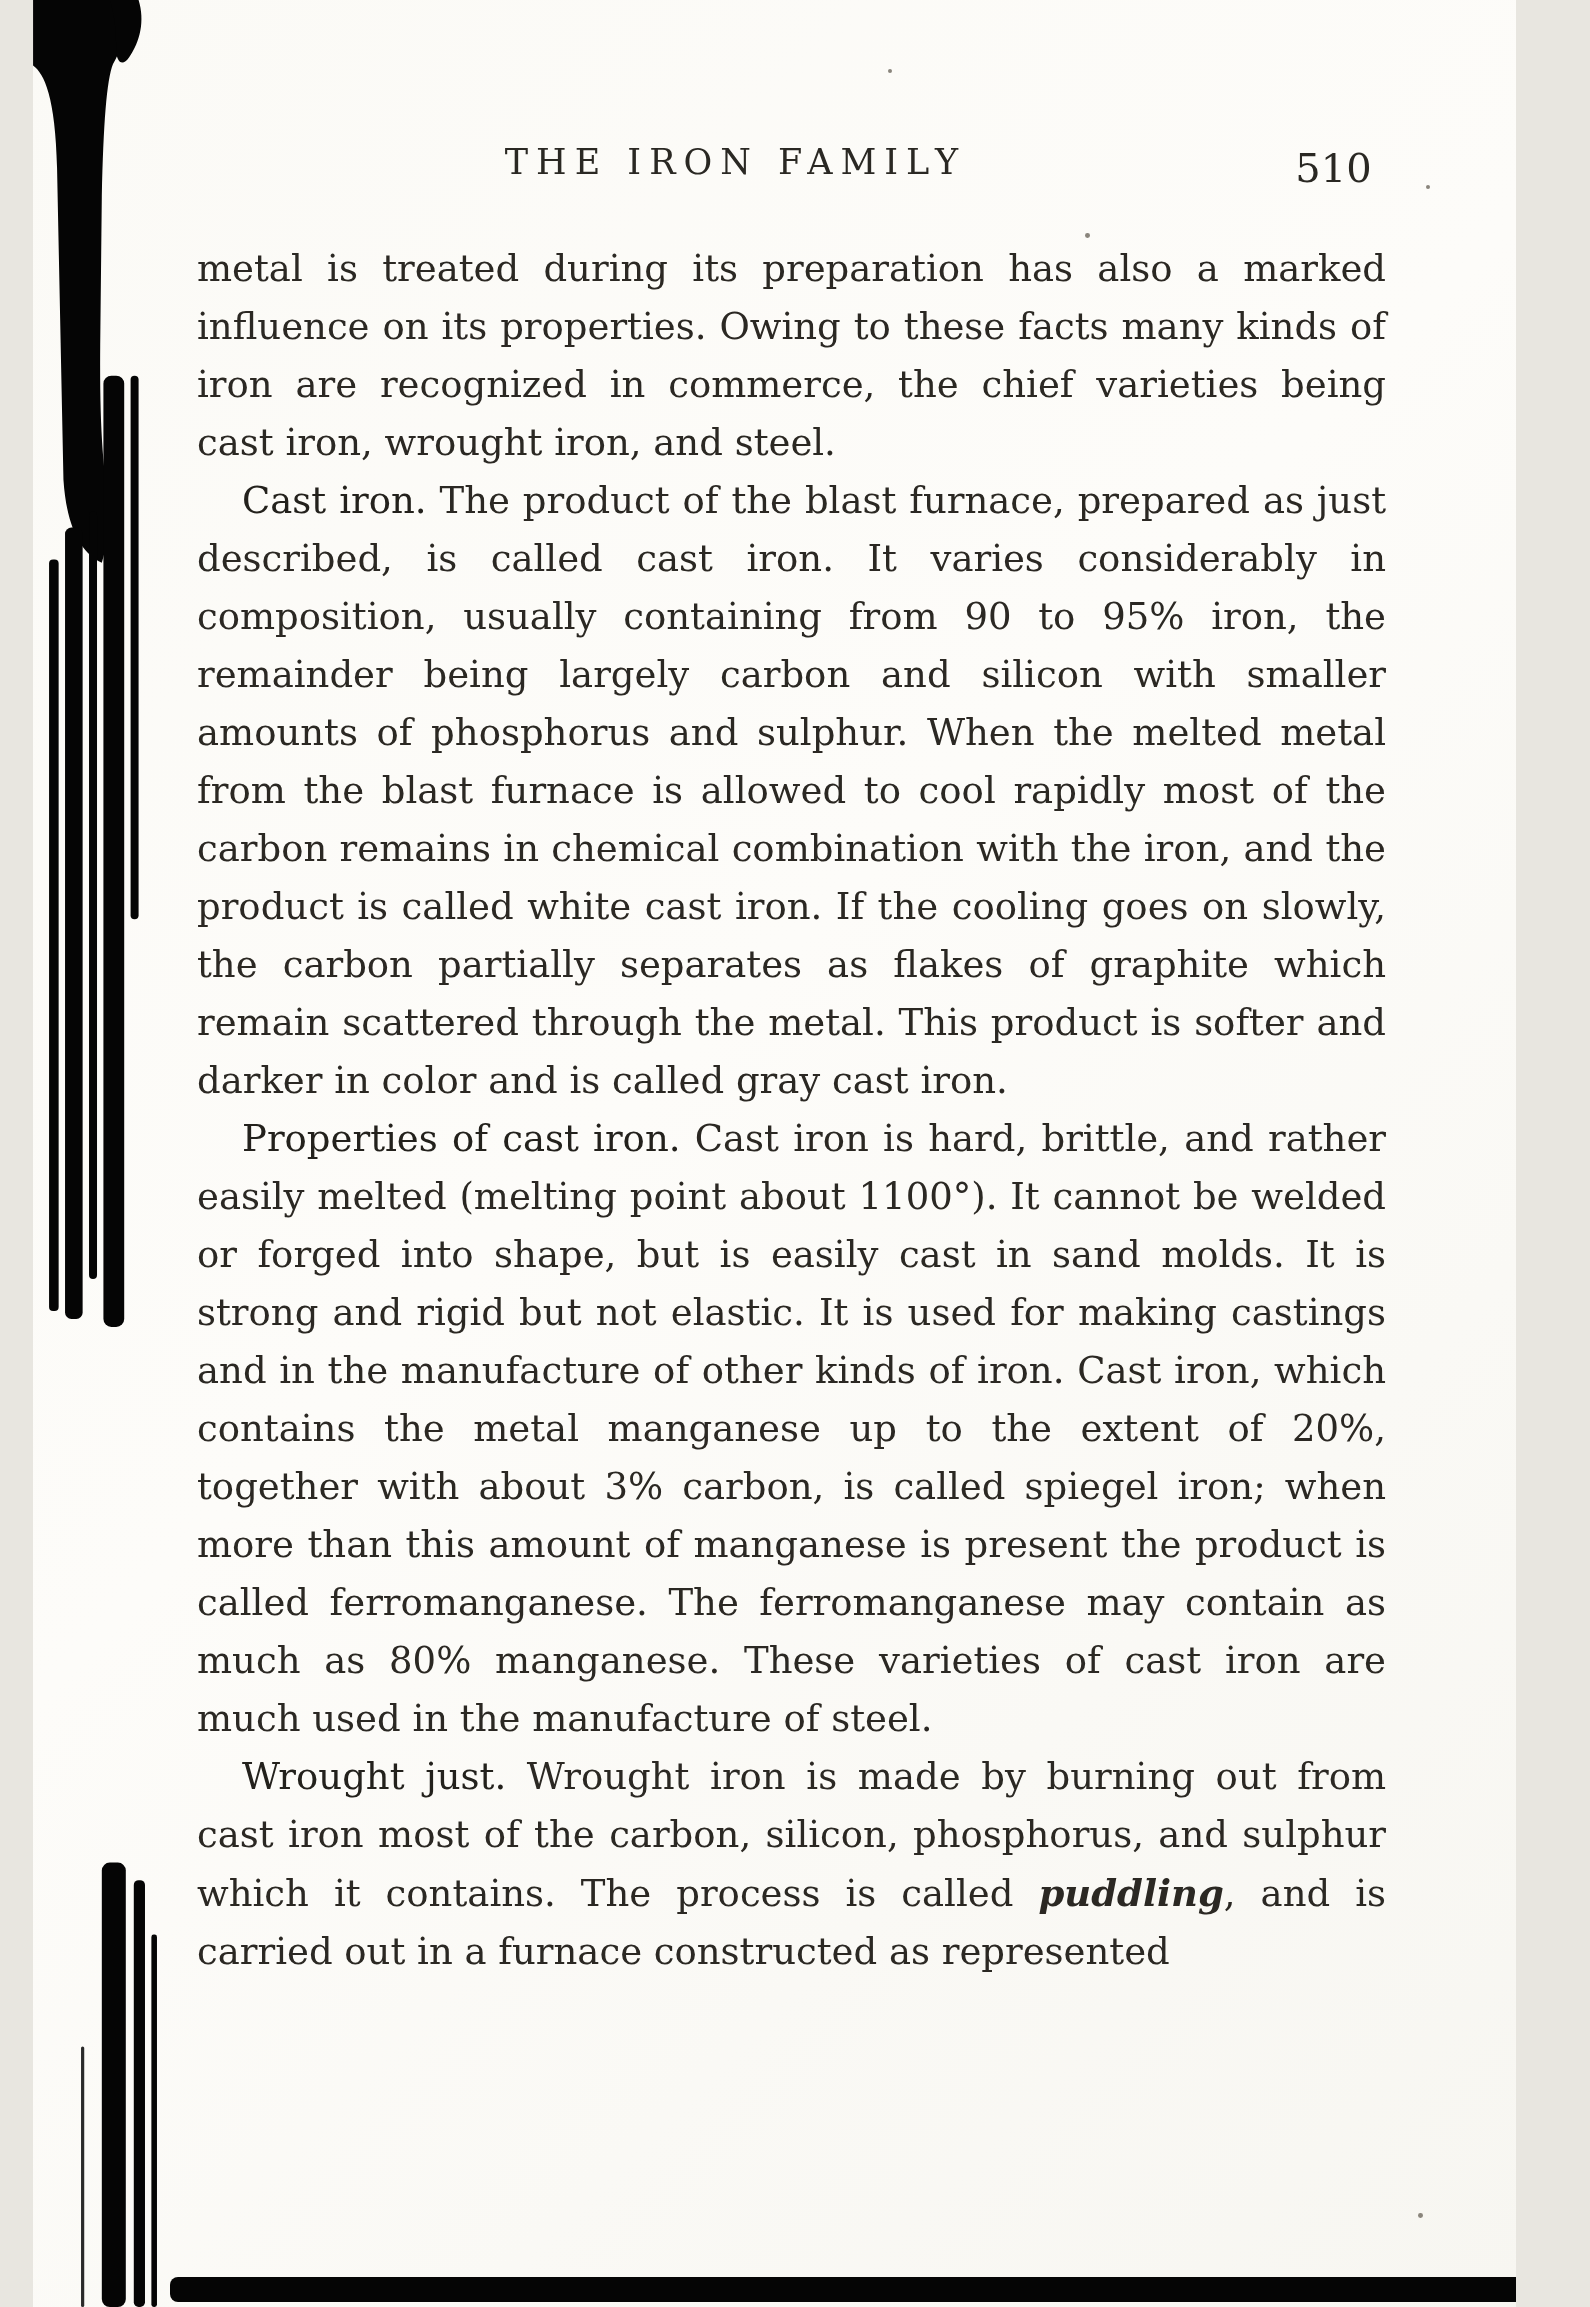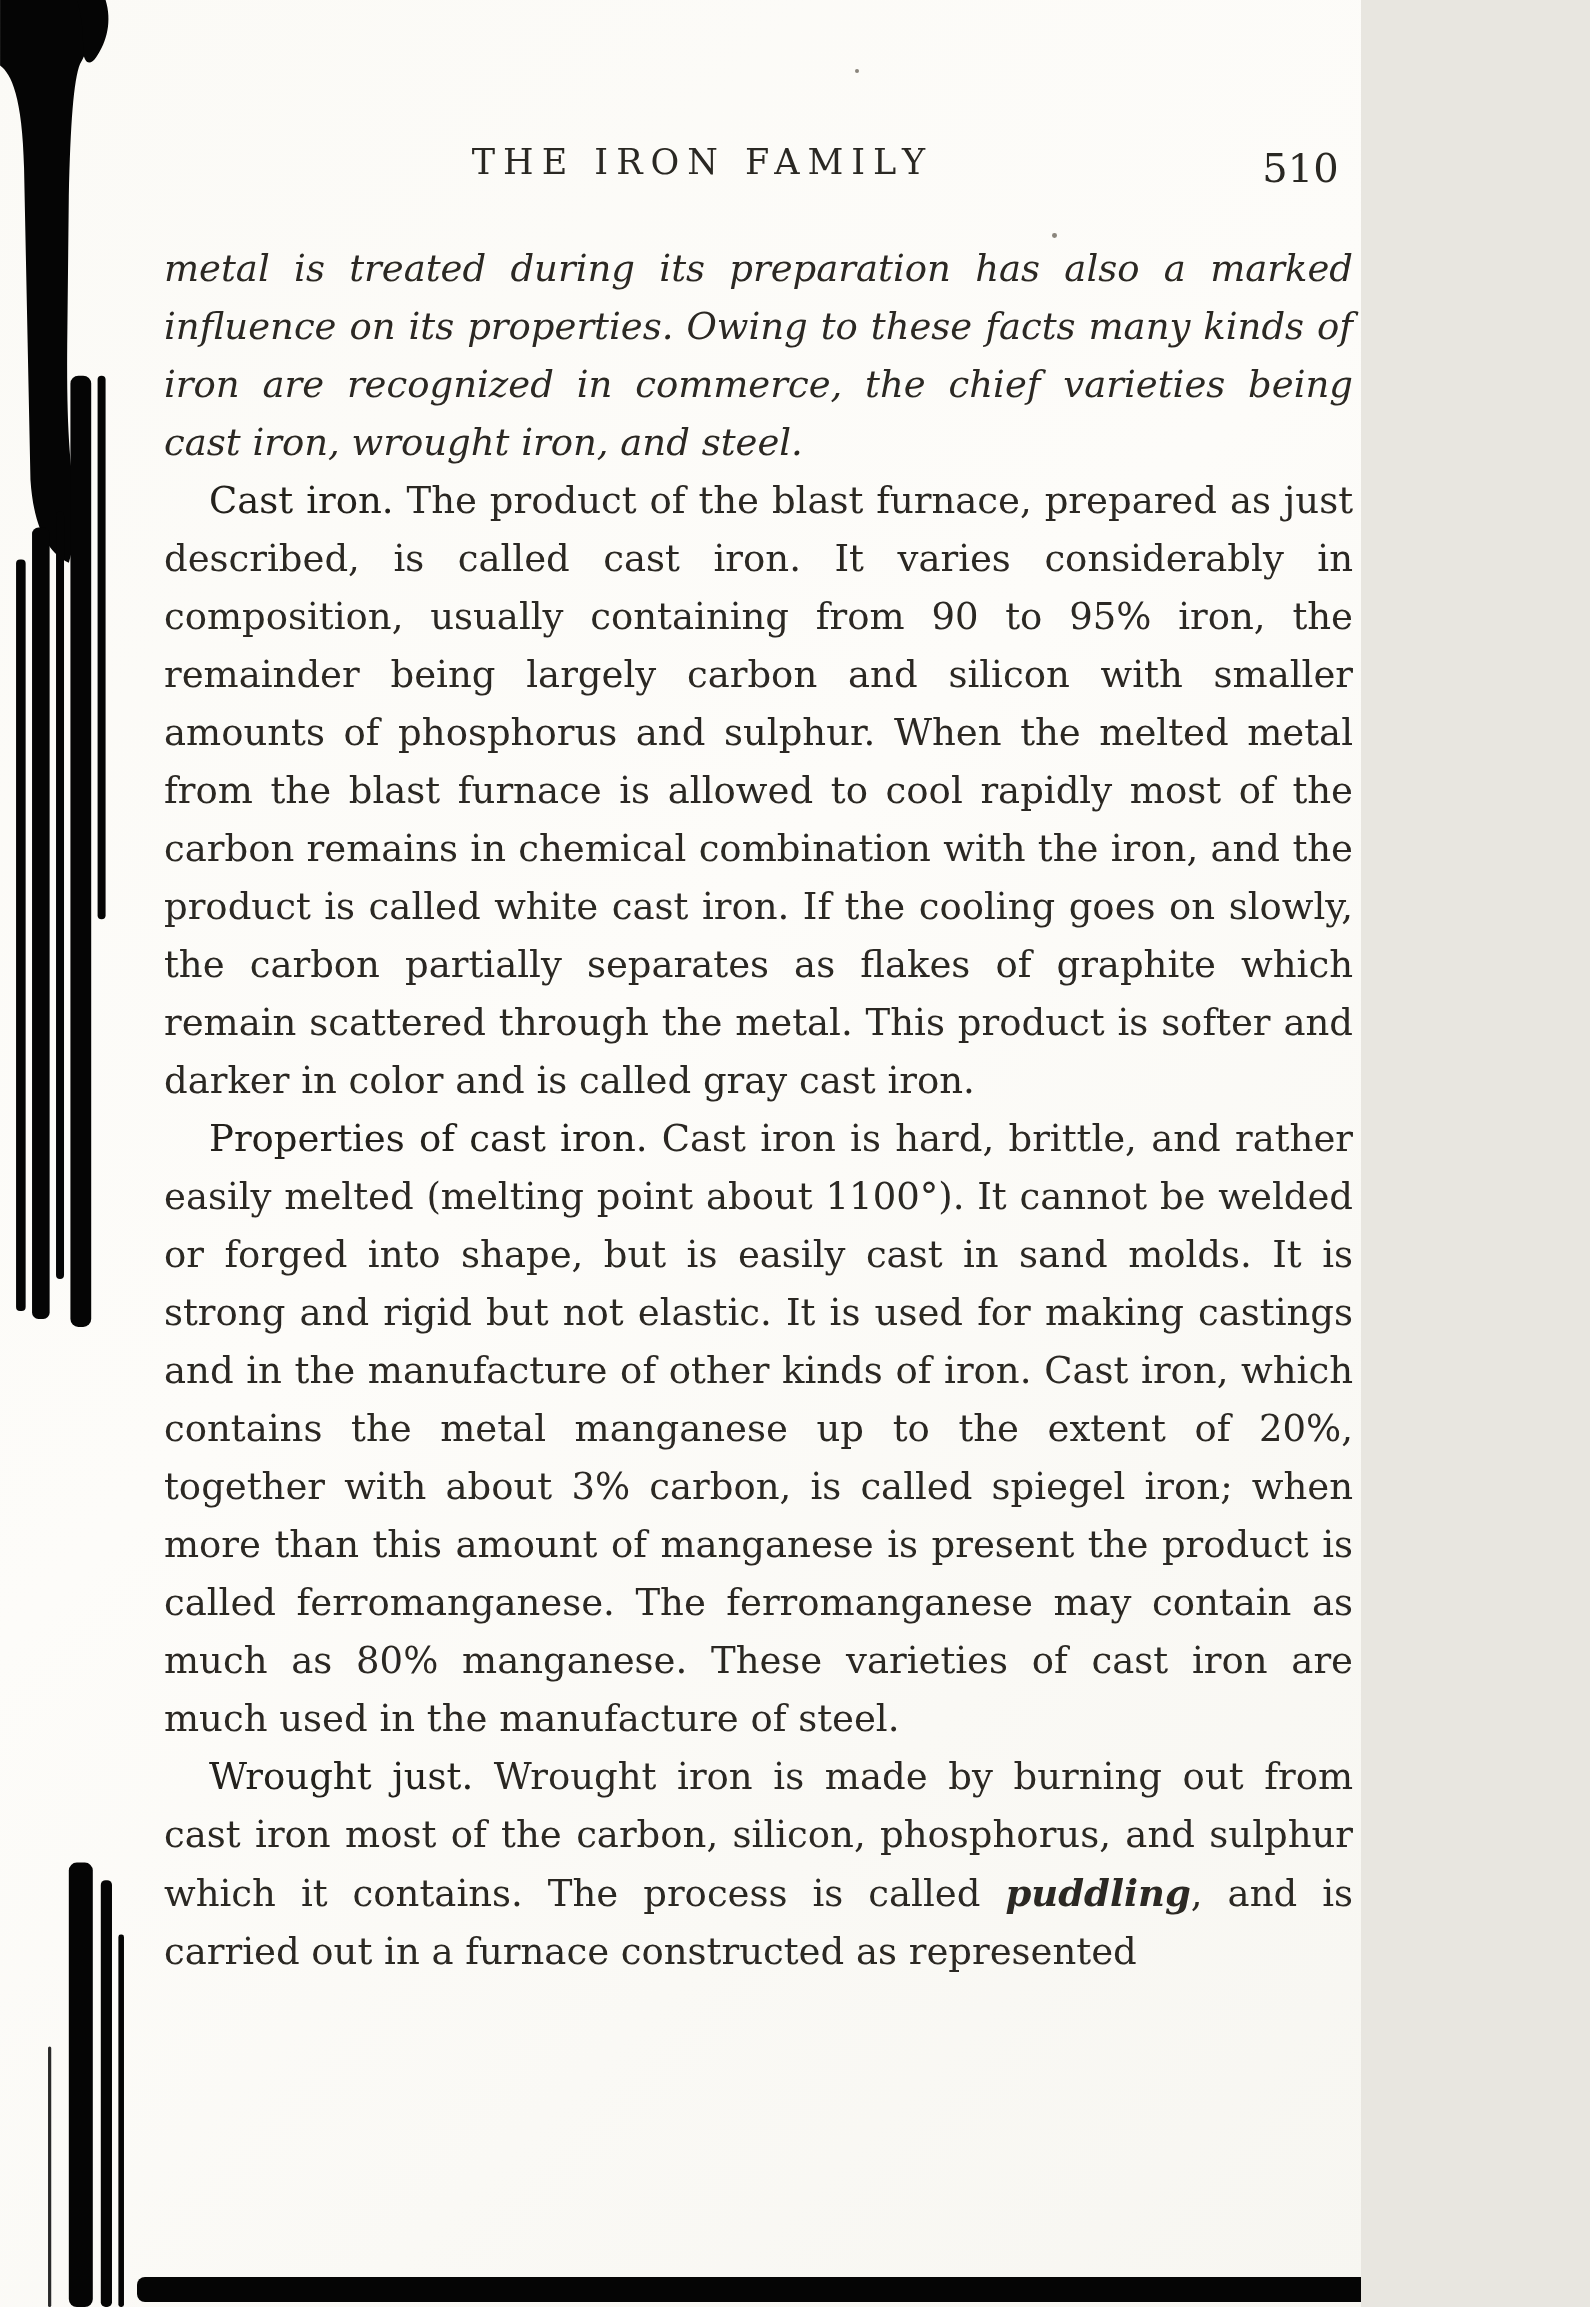--- a/index.html
+++ b/index.html
@@ -2,26 +2,27 @@
 <html lang="en" style="font-size:12.8px"><head>
 <meta charset="utf-8">
 <style>
   html, body {
     margin: 0;
     padding: 0;
     background: #e8e6e0;
   }
   #page {
     position: relative;
-    width: 1361px;
+    width: 1483px;
     height: 2307px;
     background: linear-gradient(135deg, #fbfaf6 0%, #fdfcf9 45%, #f7f6f1 100%);
     overflow: hidden;
     font-family: "DejaVu Serif", "Liberation Serif", serif;
     color: #262420;
+    margin-left: 33px;
   }
 
   
   .page-header {
     position: absolute;
     top: 142px;
     left: 164px;
     width: 1189px;
     height: 64px;
   }
@@ -53,21 +54,20 @@
     line-height: 58px;
     text-align: justify;
     color: #2b2823;
   }
   .para {
     margin: 0;
     text-indent: 45px;
   }
   .para.no-indent {
     text-indent: 0;
-    font-style: italic;
   }
   .lead {
     font-weight: 400;
     color: #23211c;
   }
   .em {
     font-style: italic;
     font-weight: bold;
   }
 

